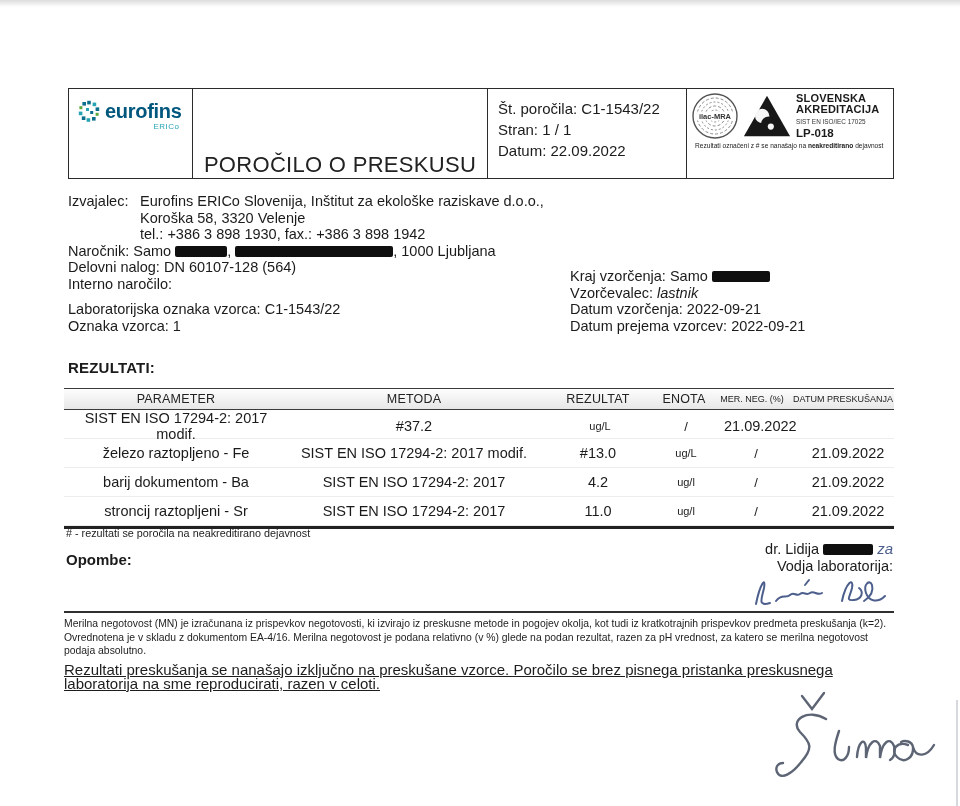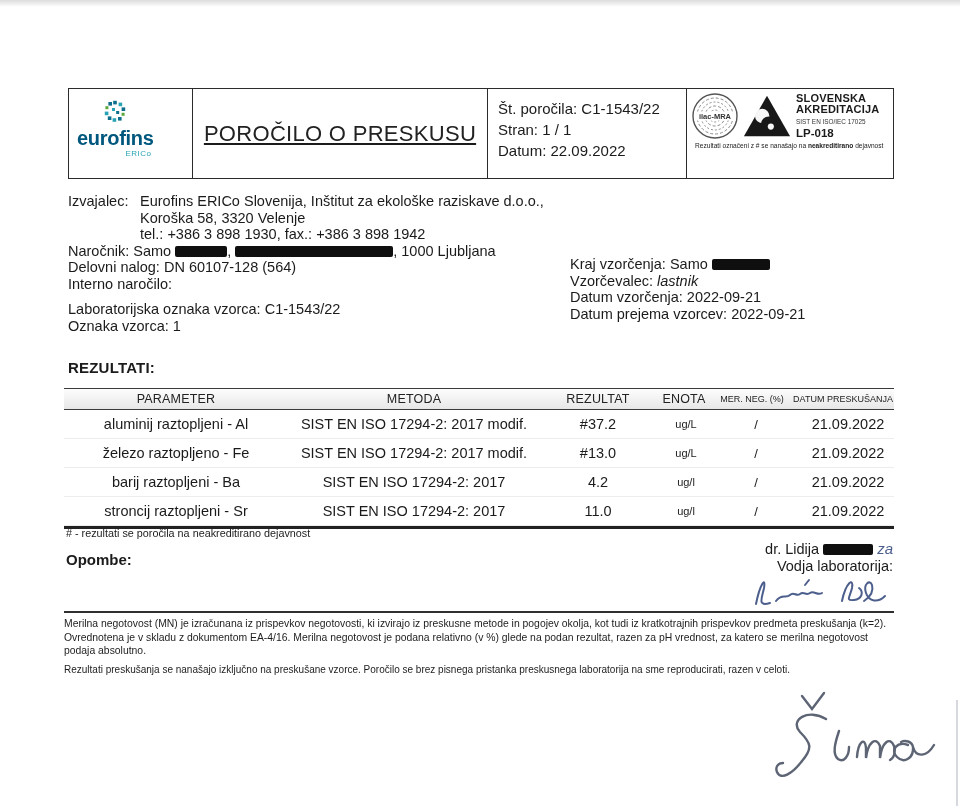--- a/index.html
+++ b/index.html
@@ -10,44 +10,44 @@
   .scan-top{position:absolute;top:0;left:0;width:960px;height:7px;
     background:linear-gradient(#dcdcdc,rgba(255,255,255,0));}
   .scan-right{position:absolute;top:700px;right:2px;width:2px;height:106px;background:#b9bec4;opacity:.6;}
 
   
   .header-table{position:absolute;left:68px;top:88px;width:826px;height:91px;
     display:flex;border:1.6px solid #2b2b2b;box-sizing:border-box;}
   .hcell{border-right:1.6px solid #2b2b2b;box-sizing:border-box;height:100%;}
   .hcell:last-child{border-right:none;}
   .cell-logo{width:124px;position:relative;}
-  .cell-title{width:295px;display:flex;align-items:center;justify-content:center;text-decoration:underline;}
+  .cell-title{width:295px;display:flex;align-items:flex-end;justify-content:center;}
   .cell-report{width:199px;padding:9px 0 0 10px;font-size:15px;line-height:21px;}
   .cell-accr{flex:1;padding:3px 4px 0 4px;}
 
   .brand-wrap{position:absolute;left:8px;top:10px;}
-  .brand-row{display:flex;align-items:center;gap:4px;flex-direction:column;}
+  .brand-row{display:flex;align-items:center;gap:4px;}
   .brand-text{font-size:20px;font-weight:bold;color:#00577e;letter-spacing:-.3px;}
   .brand-sub{font-size:8px;color:#27a3b4;text-align:right;margin:-1px 2px 0 0;letter-spacing:.5px;}
   .doc-title{font-size:22px;font-weight:500;color:#222;letter-spacing:.3px;}
 
   .accr-top{display:flex;align-items:center;gap:3px;}
   .accr-text{line-height:11px;margin-left:1px;}
   .accr-name{font-size:11px;font-weight:bold;letter-spacing:.2px;}
   .accr-std{font-size:6.4px;color:#333;margin-top:1px;}
   .accr-code{font-size:11.5px;font-weight:bold;margin-top:1px;}
   .accr-note{font-size:6.6px;color:#222;margin-top:2px;padding-left:4px;line-height:8px;}
   .accr-note b{font-weight:bold;}
 
   
   .txt{font-size:14.5px;line-height:16.5px;}
   .block-izvajalec{position:absolute;left:68px;top:193px;}
   .iz-row{display:flex;}
   .iz-label{width:72px;flex:none;}
-  .block-sampling{position:absolute;left:570px;top:256px;}
+  .block-sampling{position:absolute;left:570px;top:268px;}
   .block-sample{position:absolute;left:68px;top:301px;}
   .italic{font-style:italic;}
 
   .redact{display:inline-block;background:#0f0f0f;height:11px;border-radius:2px;vertical-align:-1px;}
 
   .rezultati{position:absolute;left:68px;top:359px;font-size:15px;font-weight:bold;letter-spacing:.2px;}
 
   
   .results-table{position:absolute;left:64px;top:388px;width:830px;}
   .tr{display:grid;grid-template-columns:218px 258px 110px 62px 78px 1fr;align-items:center;text-align:center;}
@@ -68,21 +68,21 @@
 
   
   .vodja{position:absolute;left:640px;top:540px;width:253px;text-align:right;font-size:14.5px;line-height:17px;}
   .ink{color:#4c5e8c;font-style:italic;font-size:15px;}
   .sig-main{position:absolute;left:748px;top:566px;}
   .sig-sima{position:absolute;left:738px;top:684px;}
 
   
   .divider{position:absolute;left:64px;top:611px;width:830px;height:2.2px;background:#2f2f2f;}
   .note1{position:absolute;left:64px;top:617px;width:830px;font-size:10.4px;line-height:13.6px;color:#1d1d1d;}
-  .note2{position:absolute;left:64px;top:663px;width:830px;font-size:10px;line-height:13.6px;color:#1d1d1d;}
+  .note2{position:absolute;left:64px;top:663px;width:830px;font-size:15px;line-height:13.6px;color:#1d1d1d;text-decoration:underline;}
 </style>
 </head>
 <body>
 
 <div id="page">
   <div class="scan-top"></div>
   <div class="scan-right"></div>
 
   <div class="header-table">
     <div class="hcell cell-logo">
@@ -188,37 +188,36 @@
     <div class="tr thead">
       <div class="th">PARAMETER</div>
       <div class="th">METODA</div>
       <div class="th">REZULTAT</div>
       <div class="th">ENOTA</div>
       <div class="th small">MER. NEG. (%)</div>
       <div class="th small">DATUM PRESKUŠANJA</div>
     </div>
 
     <div class="tr trow">
-      <div class="td">aluminij raztopljeni - Al</div>
       <div class="td">SIST EN ISO 17294-2: 2017 modif.</div>
       <div class="td">#37.2</div>
       <div class="td unit">ug/L</div>
       <div class="td mn">/</div>
       <div class="td date">21.09.2022</div>
     </div>
     <div class="tr trow">
       <div class="td">železo raztopljeno - Fe</div>
       <div class="td">SIST EN ISO 17294-2: 2017 modif.</div>
       <div class="td">#13.0</div>
       <div class="td unit">ug/L</div>
       <div class="td mn">/</div>
       <div class="td date">21.09.2022</div>
     </div>
     <div class="tr trow">
-      <div class="td">barij raztopljeni - Ba</div>
+      <div class="td">barij dokumentom - Ba</div>
       <div class="td">SIST EN ISO 17294-2: 2017</div>
       <div class="td">4.2</div>
       <div class="td unit">ug/l</div>
       <div class="td mn">/</div>
       <div class="td date">21.09.2022</div>
     </div>
     <div class="tr trow">
       <div class="td">stroncij raztopljeni - Sr</div>
       <div class="td">SIST EN ISO 17294-2: 2017</div>
       <div class="td">11.0</div>

